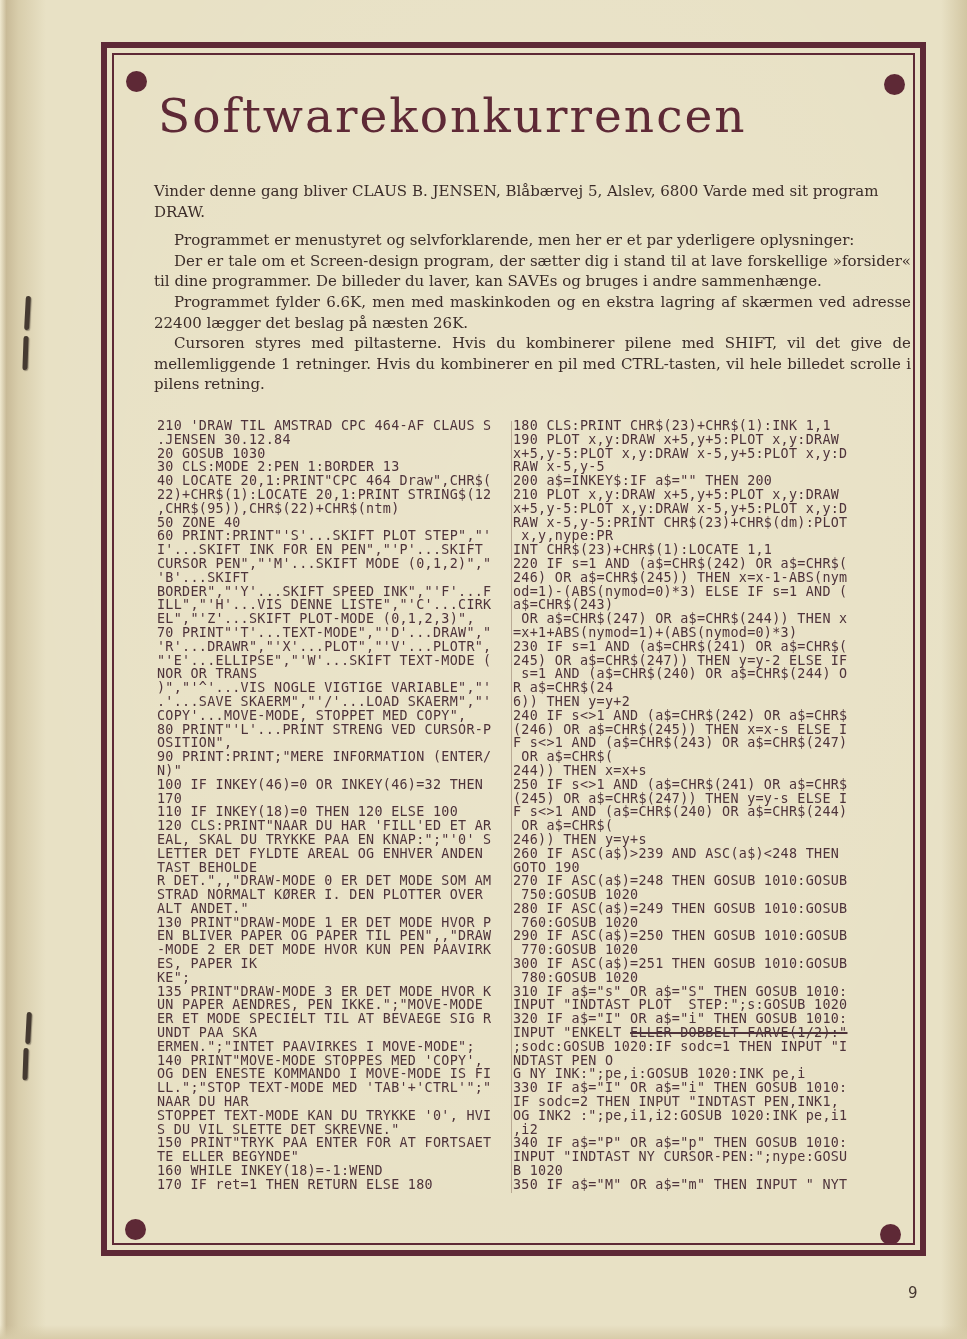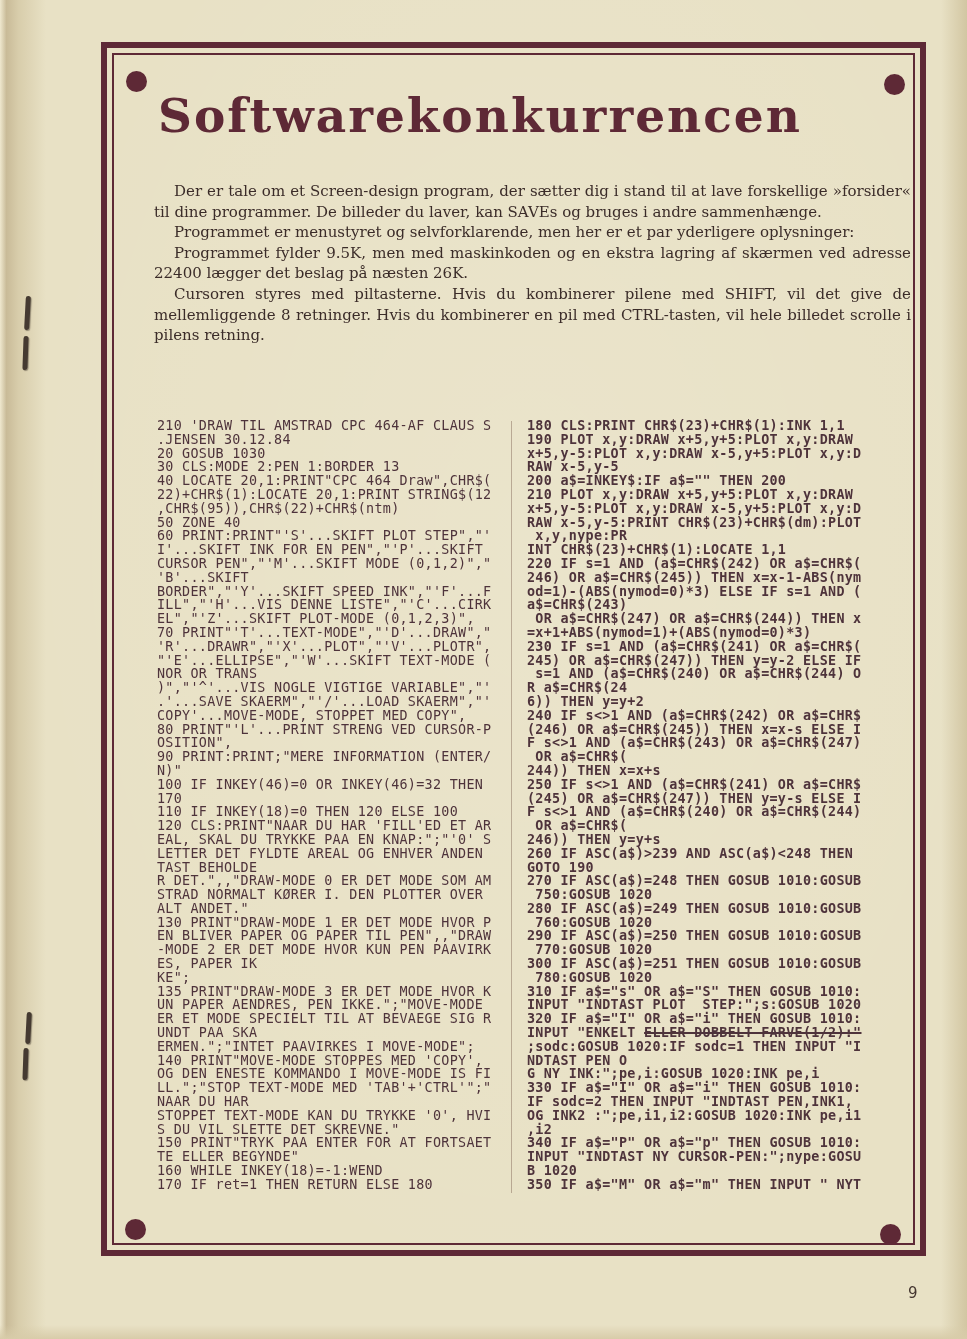--- a/index.html
+++ b/index.html
@@ -34,39 +34,39 @@
   .frame-inner{position:absolute;left:5px;top:5px;right:5px;bottom:5px;
     border:2px solid var(--frame);}
   .corner-dot{position:absolute;width:21px;height:21px;border-radius:50%;background:var(--frame);}
   .dot-tl{left:19px;top:23px;}
   .dot-tr{left:777px;top:26px;}
   .dot-bl{left:18px;top:1171px;}
   .dot-br{left:773px;top:1176px;}
 
   .title{
     position:absolute;left:158px;top:88px;margin:0;
-    font-family:"DejaVu Serif",serif;font-weight:bold;font-size:47px;
+    font-family:"DejaVu Serif",serif;font-weight:normal;font-size:47px;
     letter-spacing:2px;color:var(--frame);
   }
 
   .intro{
     position:absolute;left:154px;top:181px;width:757px;
     font-family:"DejaVu Serif",serif;font-size:15px;line-height:20.6px;
     color:var(--ink);text-align:justify;
   }
   .intro p{margin:0;}
   .intro .lead{margin-bottom:8px;text-indent:0;text-align:left;}
   .intro .para{text-indent:20px;}
 
   .listing{position:absolute;left:157px;top:419px;width:748px;}
   .code-col{position:absolute;top:0;font-family:"DejaVu Sans Mono",monospace;
     font-size:13.4px;line-height:13.8px;letter-spacing:0.3px;
     color:var(--code-ink);white-space:pre;}
   .col-left{left:0;width:352px;}
-  .col-right{left:370px;width:378px;font-weight:bold;}
+  .col-right{left:356px;width:378px;}
   .col-divider{position:absolute;left:354px;top:2px;width:1px;height:772px;
     background:rgba(94,60,50,0.35);}
   .cl{height:13.8px;}
   .strike{text-decoration:line-through;text-decoration-thickness:1.5px;}
 
   .page-number{
     position:absolute;left:908px;top:1284px;
     font-family:"DejaVu Sans",sans-serif;font-size:15px;color:#443630;
   }
 </style>
@@ -88,25 +88,26 @@
     <div class="frame-inner"></div>
     <div class="corner-dot dot-tl"></div>
     <div class="corner-dot dot-tr"></div>
     <div class="corner-dot dot-bl"></div>
     <div class="corner-dot dot-br"></div>
   </div>
 
   <h1 class="title">Softwarekonkurrencen</h1>
 
   <div class="intro">
+    <p class="lead">Vinder denne gang bliver CLAUS B. JENSEN, Blåbærvej 5, Alslev, 6800 Varde med sit program DRAW.</p>
     <div>
+        <p class="para">Programmet er menustyret og selvforklarende, men her er et par yderligere oplysninger:</p>
         <p class="para">Der er tale om et Screen-design program, der sætter dig i stand til at lave forskellige »forsider« til dine programmer. De billeder du laver, kan SAVEs og bruges i andre sammenhænge.</p>
-        <p class="para">Programmet er menustyret og selvforklarende, men her er et par yderligere oplysninger:</p>
-        <p class="para">Programmet fylder 9.5K, men med maskinkoden og en ekstra lagring af skærmen ved adresse 22400 lægger det beslag på næsten 26K.</p>
-        <p class="para">Cursoren styres med piltasterne. Hvis du kombinerer pilene med SHIFT, vil det give de mellemliggende 8 retninger. Hvis du kombinerer en pil med CTRL-tasten, vil hele billedet scrolle i pilens retning.</p>
+        <p class="para">Programmet fylder 6.6K, men med maskinkoden og en ekstra lagring af skærmen ved adresse 22400 lægger det beslag på næsten 26K.</p>
+        <p class="para">Cursoren styres med piltasterne. Hvis du kombinerer pilene med SHIFT, vil det give de mellemliggende 1 retninger. Hvis du kombinerer en pil med CTRL-tasten, vil hele billedet scrolle i pilens retning.</p>
       </div>
   </div>
 
   <div class="listing">
     <div class="code-col col-left"><div class="cl">210 'DRAW TIL AMSTRAD CPC 464-AF CLAUS S</div><div class="cl">.JENSEN 30.12.84</div><div class="cl">20 GOSUB 1030</div><div class="cl">30 CLS:MODE 2:PEN 1:BORDER 13</div><div class="cl">40 LOCATE 20,1:PRINT"CPC 464 Draw",CHR$(</div><div class="cl">22)+CHR$(1):LOCATE 20,1:PRINT STRING$(12</div><div class="cl">,CHR$(95)),CHR$(22)+CHR$(ntm)</div><div class="cl">50 ZONE 40</div><div class="cl">60 PRINT:PRINT"'S'...SKIFT PLOT STEP","'</div><div class="cl">I'...SKIFT INK FOR EN PEN","'P'...SKIFT</div><div class="cl">CURSOR PEN","'M'...SKIFT MODE (0,1,2)","</div><div class="cl">'B'...SKIFT</div><div class="cl">BORDER","'Y'...SKIFT SPEED INK","'F'...F</div><div class="cl">ILL","'H'...VIS DENNE LISTE","'C'...CIRK</div><div class="cl">EL","'Z'...SKIFT PLOT-MODE (0,1,2,3)",</div><div class="cl">70 PRINT"'T'...TEXT-MODE","'D'...DRAW","</div><div class="cl">'R'...DRAWR","'X'...PLOT","'V'...PLOTR",</div><div class="cl">"'E'...ELLIPSE","'W'...SKIFT TEXT-MODE (</div><div class="cl">NOR OR TRANS</div><div class="cl">)","'^'...VIS NOGLE VIGTIGE VARIABLE","'</div><div class="cl">.'...SAVE SKAERM","'/'...LOAD SKAERM","'</div><div class="cl">COPY'...MOVE-MODE, STOPPET MED COPY",</div><div class="cl">80 PRINT"'L'...PRINT STRENG VED CURSOR-P</div><div class="cl">OSITION",</div><div class="cl">90 PRINT:PRINT;"MERE INFORMATION (ENTER/</div><div class="cl">N)"</div><div class="cl">100 IF INKEY(46)=0 OR INKEY(46)=32 THEN</div><div class="cl">170</div><div class="cl">110 IF INKEY(18)=0 THEN 120 ELSE 100</div><div class="cl">120 CLS:PRINT"NAAR DU HAR 'FILL'ED ET AR</div><div class="cl">EAL, SKAL DU TRYKKE PAA EN KNAP:";"'0' S</div><div class="cl">LETTER DET FYLDTE AREAL OG ENHVER ANDEN</div><div class="cl">TAST BEHOLDE</div><div class="cl">R DET.",,"DRAW-MODE 0 ER DET MODE SOM AM</div><div class="cl">STRAD NORMALT KØRER I. DEN PLOTTER OVER</div><div class="cl">ALT ANDET."</div><div class="cl">130 PRINT"DRAW-MODE 1 ER DET MODE HVOR P</div><div class="cl">EN BLIVER PAPER OG PAPER TIL PEN",,"DRAW</div><div class="cl">-MODE 2 ER DET MODE HVOR KUN PEN PAAVIRK</div><div class="cl">ES, PAPER IK</div><div class="cl">KE";</div><div class="cl">135 PRINT"DRAW-MODE 3 ER DET MODE HVOR K</div><div class="cl">UN PAPER AENDRES, PEN IKKE.";"MOVE-MODE</div><div class="cl">ER ET MODE SPECIELT TIL AT BEVAEGE SIG R</div><div class="cl">UNDT PAA SKA</div><div class="cl">ERMEN.";"INTET PAAVIRKES I MOVE-MODE";</div><div class="cl">140 PRINT"MOVE-MODE STOPPES MED 'COPY',</div><div class="cl">OG DEN ENESTE KOMMANDO I MOVE-MODE IS FI</div><div class="cl">LL.";"STOP TEXT-MODE MED 'TAB'+'CTRL'";"</div><div class="cl">NAAR DU HAR</div><div class="cl">STOPPET TEXT-MODE KAN DU TRYKKE '0', HVI</div><div class="cl">S DU VIL SLETTE DET SKREVNE."</div><div class="cl">150 PRINT"TRYK PAA ENTER FOR AT FORTSAET</div><div class="cl">TE ELLER BEGYNDE"</div><div class="cl">160 WHILE INKEY(18)=-1:WEND</div><div class="cl">170 IF ret=1 THEN RETURN ELSE 180</div></div>
     <div class="col-divider"></div>
     <div class="code-col col-right"><div class="cl">180 CLS:PRINT CHR$(23)+CHR$(1):INK 1,1</div><div class="cl">190 PLOT x,y:DRAW x+5,y+5:PLOT x,y:DRAW</div><div class="cl">x+5,y-5:PLOT x,y:DRAW x-5,y+5:PLOT x,y:D</div><div class="cl">RAW x-5,y-5</div><div class="cl">200 a$=INKEY$:IF a$="" THEN 200</div><div class="cl">210 PLOT x,y:DRAW x+5,y+5:PLOT x,y:DRAW</div><div class="cl">x+5,y-5:PLOT x,y:DRAW x-5,y+5:PLOT x,y:D</div><div class="cl">RAW x-5,y-5:PRINT CHR$(23)+CHR$(dm):PLOT</div><div class="cl"> x,y,nype:PR</div><div class="cl">INT CHR$(23)+CHR$(1):LOCATE 1,1</div><div class="cl">220 IF s=1 AND (a$=CHR$(242) OR a$=CHR$(</div><div class="cl">246) OR a$=CHR$(245)) THEN x=x-1-ABS(nym</div><div class="cl">od=1)-(ABS(nymod=0)*3) ELSE IF s=1 AND (</div><div class="cl">a$=CHR$(243)</div><div class="cl"> OR a$=CHR$(247) OR a$=CHR$(244)) THEN x</div><div class="cl">=x+1+ABS(nymod=1)+(ABS(nymod=0)*3)</div><div class="cl">230 IF s=1 AND (a$=CHR$(241) OR a$=CHR$(</div><div class="cl">245) OR a$=CHR$(247)) THEN y=y-2 ELSE IF</div><div class="cl"> s=1 AND (a$=CHR$(240) OR a$=CHR$(244) O</div><div class="cl">R a$=CHR$(24</div><div class="cl">6)) THEN y=y+2</div><div class="cl">240 IF s&lt;&gt;1 AND (a$=CHR$(242) OR a$=CHR$</div><div class="cl">(246) OR a$=CHR$(245)) THEN x=x-s ELSE I</div><div class="cl">F s&lt;&gt;1 AND (a$=CHR$(243) OR a$=CHR$(247)</div><div class="cl"> OR a$=CHR$(</div><div class="cl">244)) THEN x=x+s</div><div class="cl">250 IF s&lt;&gt;1 AND (a$=CHR$(241) OR a$=CHR$</div><div class="cl">(245) OR a$=CHR$(247)) THEN y=y-s ELSE I</div><div class="cl">F s&lt;&gt;1 AND (a$=CHR$(240) OR a$=CHR$(244)</div><div class="cl"> OR a$=CHR$(</div><div class="cl">246)) THEN y=y+s</div><div class="cl">260 IF ASC(a$)&gt;239 AND ASC(a$)&lt;248 THEN</div><div class="cl">GOTO 190</div><div class="cl">270 IF ASC(a$)=248 THEN GOSUB 1010:GOSUB</div><div class="cl"> 750:GOSUB 1020</div><div class="cl">280 IF ASC(a$)=249 THEN GOSUB 1010:GOSUB</div><div class="cl"> 760:GOSUB 1020</div><div class="cl">290 IF ASC(a$)=250 THEN GOSUB 1010:GOSUB</div><div class="cl"> 770:GOSUB 1020</div><div class="cl">300 IF ASC(a$)=251 THEN GOSUB 1010:GOSUB</div><div class="cl"> 780:GOSUB 1020</div><div class="cl">310 IF a$="s" OR a$="S" THEN GOSUB 1010:</div><div class="cl">INPUT "INDTAST PLOT  STEP:";s:GOSUB 1020</div><div class="cl">320 IF a$="I" OR a$="i" THEN GOSUB 1010:</div><div class="cl"><span>INPUT "ENKELT </span><span class="strike">ELLER DOBBELT FARVE(1/2):"</span></div><div class="cl">;sodc:GOSUB 1020:IF sodc=1 THEN INPUT "I</div><div class="cl">NDTAST PEN O</div><div class="cl">G NY INK:";pe,i:GOSUB 1020:INK pe,i</div><div class="cl">330 IF a$="I" OR a$="i" THEN GOSUB 1010:</div><div class="cl">IF sodc=2 THEN INPUT "INDTAST PEN,INK1,</div><div class="cl">OG INK2 :";pe,i1,i2:GOSUB 1020:INK pe,i1</div><div class="cl">,i2</div><div class="cl">340 IF a$="P" OR a$="p" THEN GOSUB 1010:</div><div class="cl">INPUT "INDTAST NY CURSOR-PEN:";nype:GOSU</div><div class="cl">B 1020</div><div class="cl">350 IF a$="M" OR a$="m" THEN INPUT " NYT</div></div>
   </div>
 
   <div class="page-number">9</div>

